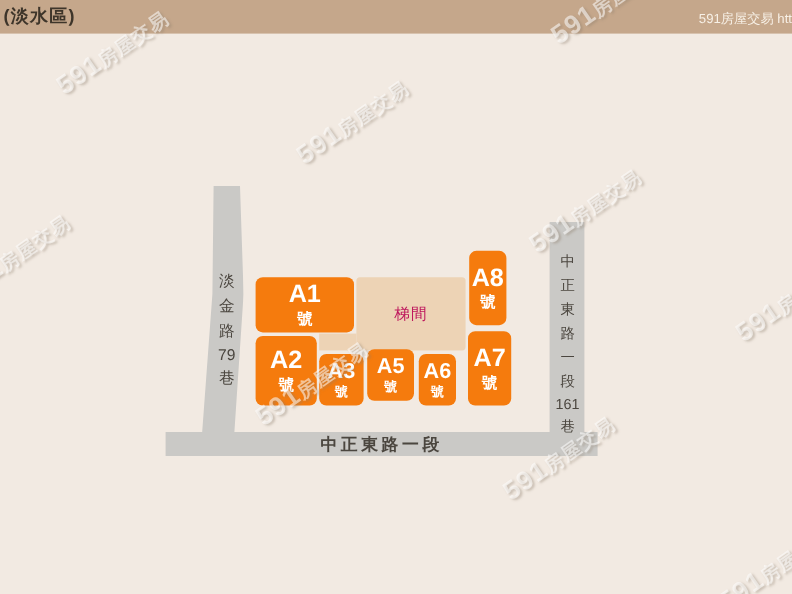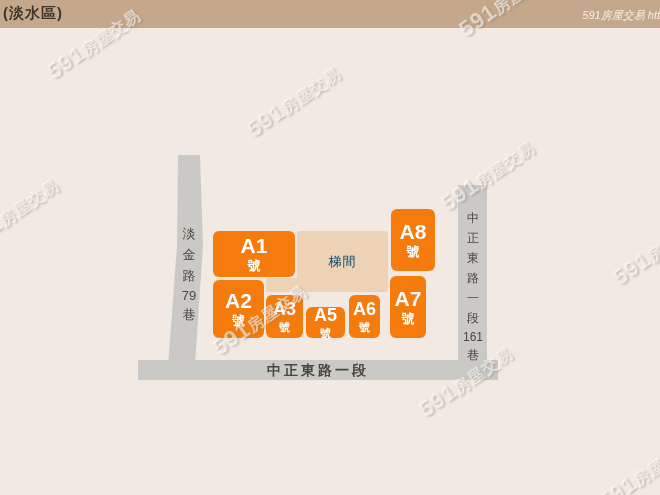--- a/index.html
+++ b/index.html
@@ -13,21 +13,21 @@
   #header{
     position:absolute;left:0;top:0;width:660px;height:28px;
     background:#c5a78b;overflow:hidden;z-index:5;
   }
   #header .area{
     position:absolute;left:3px;top:4px;
     font-size:15px;font-weight:700;color:#3e352a;letter-spacing:1px;
   }
   #header .site{
     position:absolute;right:0px;top:8px;
-    font-size:11px;color:#f7f0e6;white-space:nowrap;font-style:italic;
+    font-size:11px;color:#f7f0e6;white-space:nowrap;
   }
   
   .road{position:absolute;background:#cac9c6;}
   #road-left{
     left:160px;top:155px;width:48px;height:225px;
     clip-path:polygon(18px 0px,40px 0px,43px 90px,34px 225px,7px 225px,17px 90px);
   }
   #road-right{left:458px;top:185px;width:29px;height:195px;}
   #road-bottom{left:138px;top:360px;width:360px;height:20px;}
   .road-vtext{
@@ -39,42 +39,42 @@
   #road-bottom-text{
     position:absolute;left:138px;top:361px;width:360px;height:19px;
     display:flex;align-items:center;justify-content:center;
     font-size:14px;letter-spacing:3px;color:#4b463f;z-index:2;font-weight:bold;
   }
   
   .tan{position:absolute;background:#edd3b5;}
   #stairwell{
     left:297px;top:231px;width:91px;height:61px;border-radius:3px;
     display:flex;align-items:center;justify-content:center;
-    font-size:13px;color:#0c4a6e;letter-spacing:1px;
+    font-size:13px;color:#be185d;letter-spacing:1px;
   }
   #stairwell-ext{left:266px;top:278px;width:31px;height:14px;}
   
   .bldg{
     position:absolute;background:#f57b0d;border-radius:6px;
     display:flex;flex-direction:column;align-items:center;justify-content:center;
     color:#ffffff;font-weight:700;z-index:3;cursor:pointer;
   }
   .bldg .lbl{line-height:1;}
   .bldg .sfx{line-height:1.1;margin-top:3px;}
   .bldg.big .lbl{font-size:21px;}
   .bldg.big .sfx{font-size:13px;}
   .bldg.small .lbl{font-size:18px;}
   .bldg.small .sfx{font-size:11px;}
   #b-a1{left:213px;top:231px;width:82px;height:46px;}
   #b-a2{left:213px;top:280px;width:51px;height:58px;}
   #b-a3{left:266px;top:295px;width:37px;height:43px;text-align:right;}
-  #b-a5{left:306px;top:307px;width:39px;height:31px;}
+  #b-a5{left:306px;top:291px;width:39px;height:43px;}
   #b-a6{left:349px;top:295px;width:31px;height:43px;}
   #b-a7{left:390px;top:276px;width:36px;height:62px;}
-  #b-a8{left:391px;top:209px;width:44px;height:62px;}
+  #b-a8{left:391px;top:209px;width:31px;height:62px;}
   
   .wm{
     position:absolute;white-space:nowrap;pointer-events:none;z-index:10;
     transform:rotate(-35deg);font-weight:700;
     color:rgba(255,255,255,0.55);
     text-shadow:1px 2px 2px rgba(140,124,108,0.40);
     letter-spacing:1px;
   }
   .wm .n{font-size:22px;}
   .wm .c{font-size:16px;}

